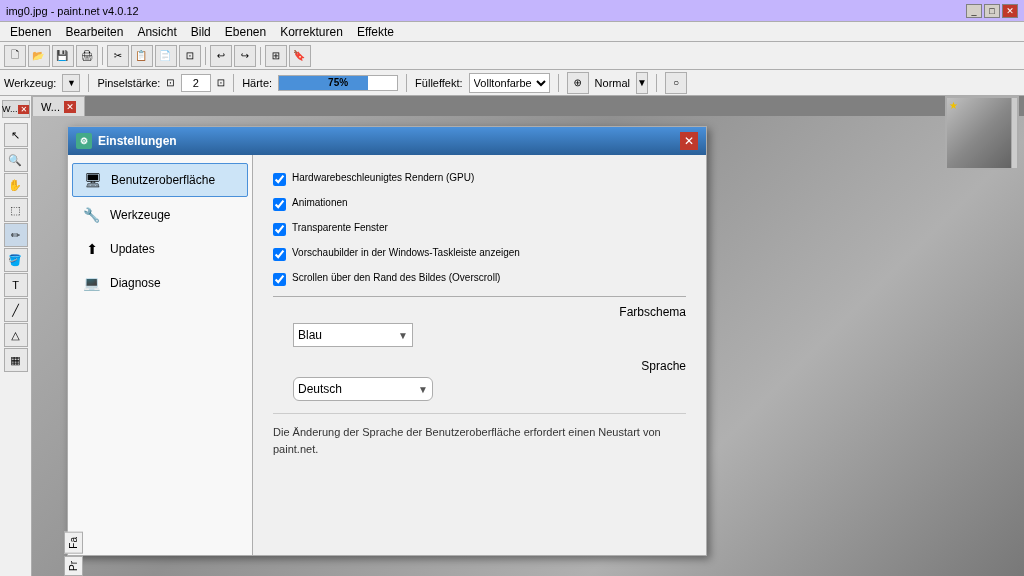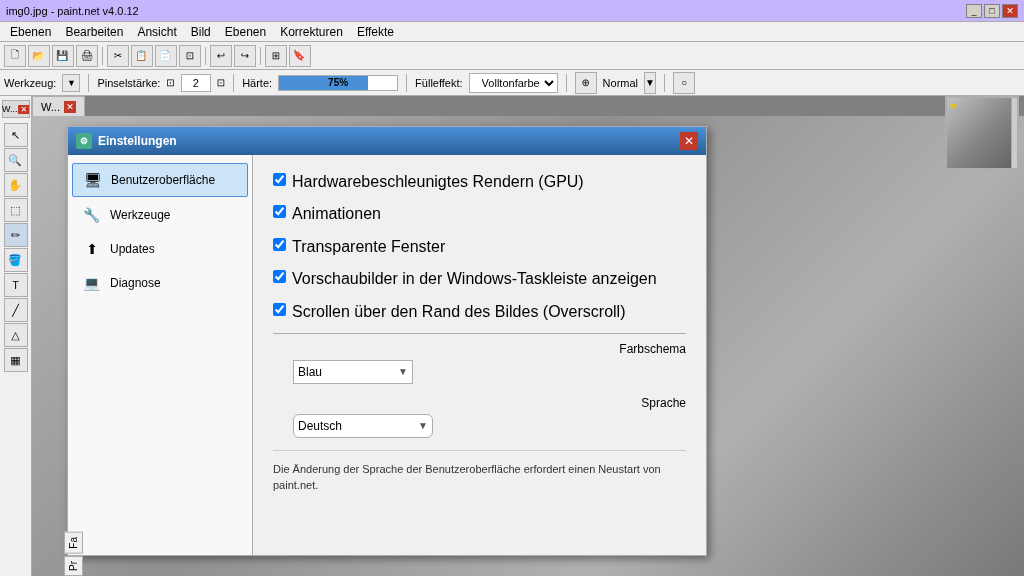--- a/index.html
+++ b/index.html
@@ -134,21 +134,20 @@
       justify-content: center;
       font-size: 10px;
       font-weight: bold;
       z-index: 1;
     }
     .props-select {
       height: 20px;
       font-size: 11px;
       border: 1px solid #adadad;
       background: white;
-      padding-left: 8px;
     }
 
     
     .main-area {
       display: flex;
       height: calc(576px - 96px);
       position: relative;
     }
 
     
@@ -318,21 +317,21 @@
       display: flex;
       align-items: flex-start;
       margin-bottom: 10px;
       gap: 6px;
     }
     .checkbox-row input[type="checkbox"] {
       margin-top: 2px;
       cursor: pointer;
     }
     .checkbox-label {
-      font-size: 16px;
+      font-size: 10px;
       line-height: 1.4;
     }
     .section-divider {
       border: none;
       border-top: 1px solid #adadad;
       margin: 8px 0;
     }
     .dropdown-row {
       margin-bottom: 12px;
     }

